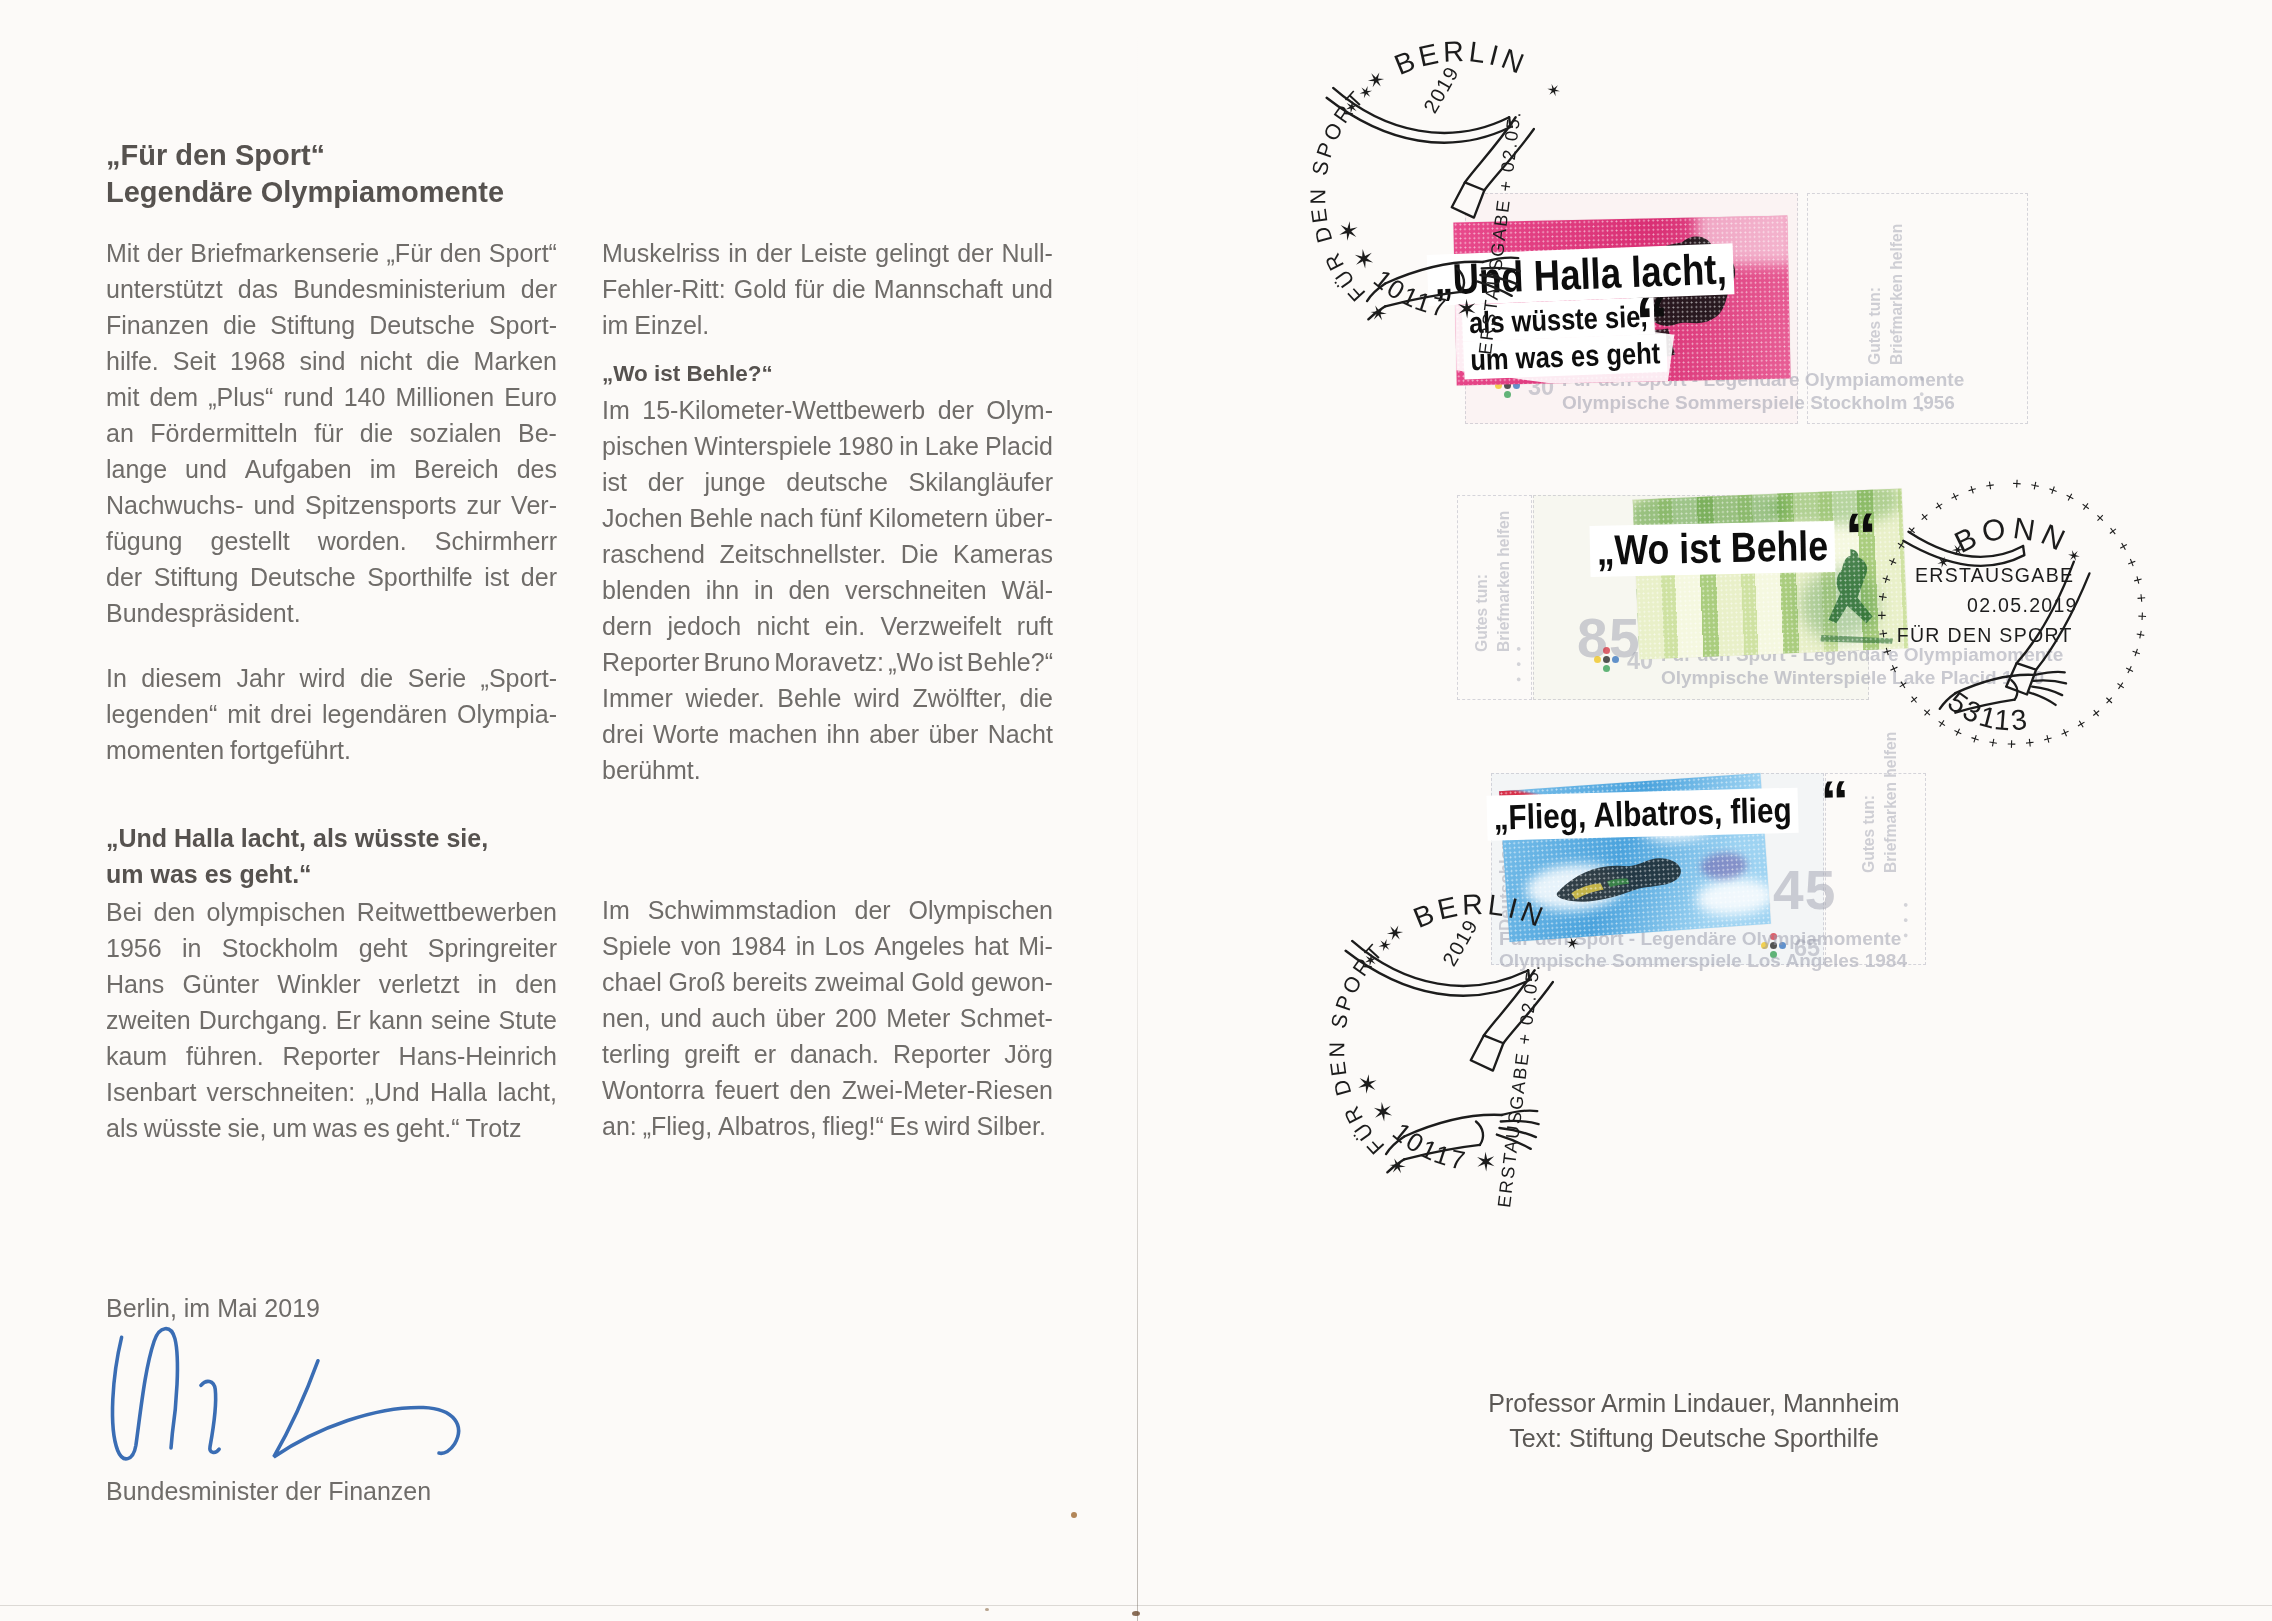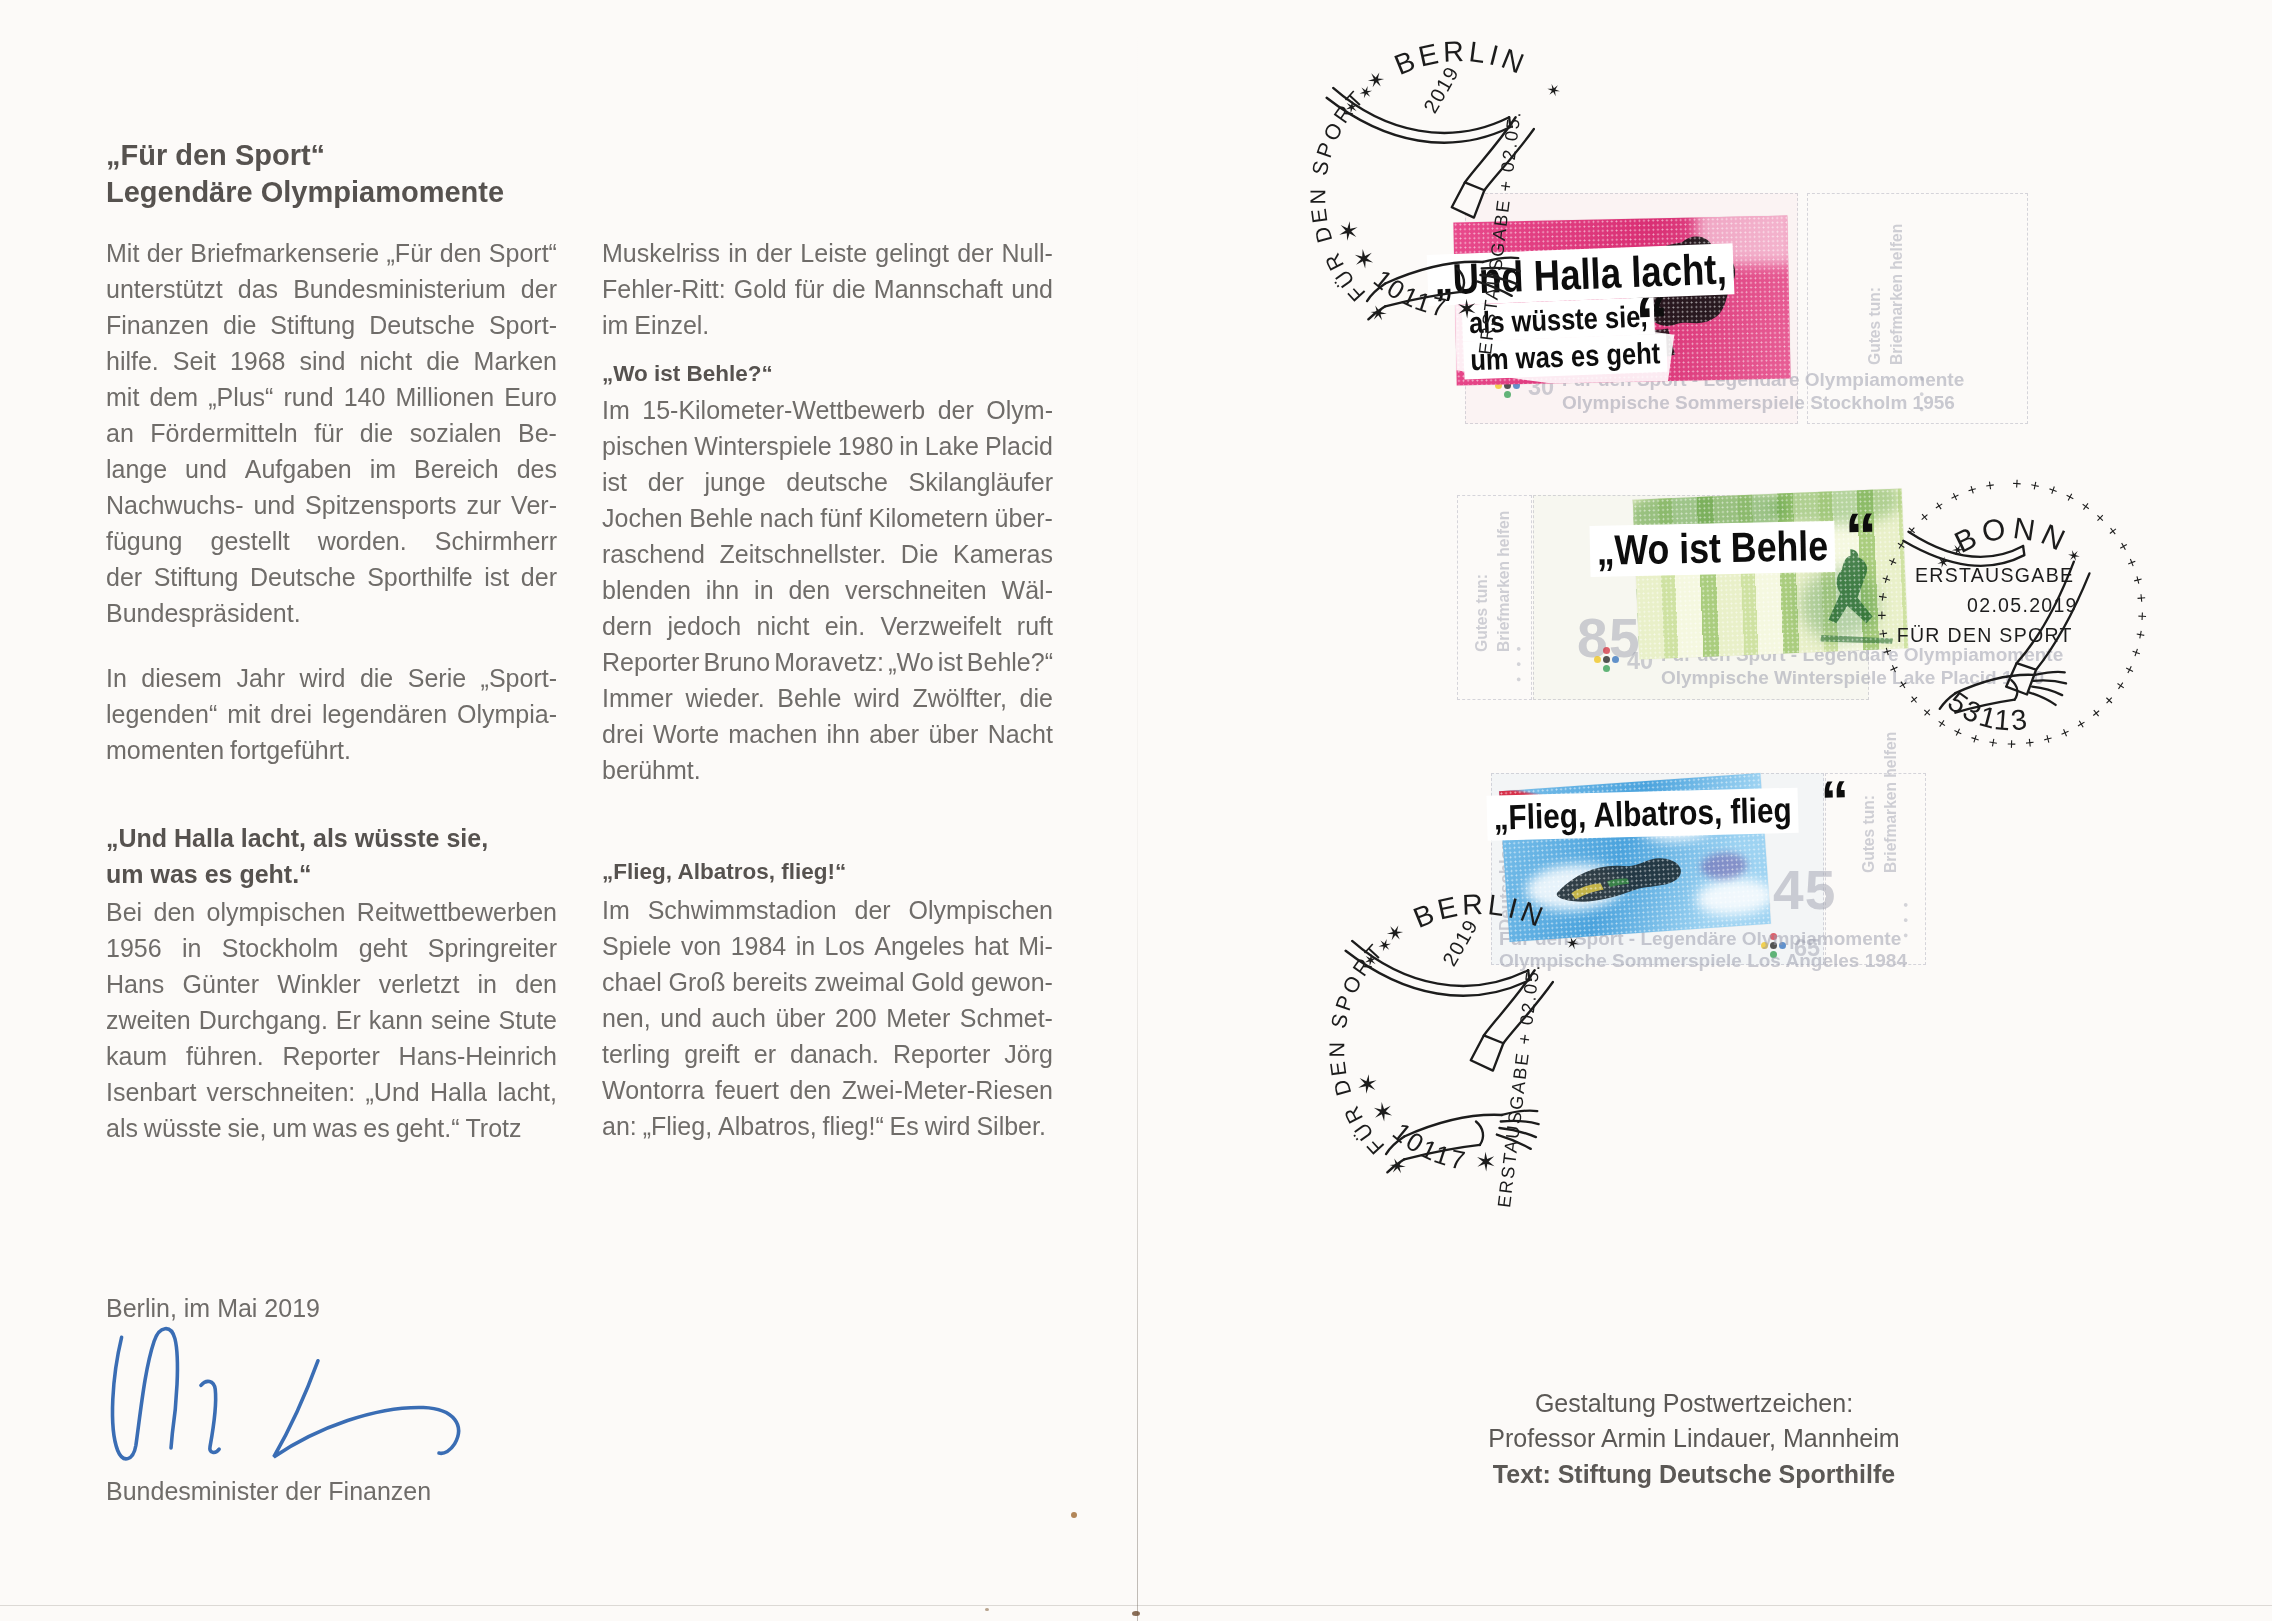--- a/index.html
+++ b/index.html
@@ -361,21 +361,20 @@
         <span>ihn</span>
         <span>aber</span>
         <span>über</span>
         <span>Nacht</span>
       </div>
       <div class="tline is-last">
         <span>berühmt.</span>
       </div>
     </div>
 
-  <div class="abs h-inline" style="left:602px;top:854px;width:451px">„Flieg, Albatros, flieg!“</div>
 
   <div class="abs para just" style="left:602px;top:892px;width:451px">
       <div class="tline">
         <span>Im</span>
         <span>Schwimmstadion</span>
         <span>der</span>
         <span>Olympischen</span>
       </div>
       <div class="tline">
         <span>Spiele</span>
@@ -630,21 +629,20 @@
       <path class="hand" d="M 248,333 C 268,331 284,333 298,337"></path>
       <path class="hand" d="M 246,342 C 264,344 280,349 292,355"></path>
       <path class="hand" d="M 242,351 C 258,356 272,363 282,370"></path>
       <path class="hand" d="M 214,332 C 224,341 226,352 219,362"></path>
       <path class="hand" d="M 128,382 C 162,372 192,366 219,362"></path>
       <path class="hand" d="M 128,352 C 118,359 110,367 104,376"></path>
     </g>
   </svg>
 
   <div class="abs credits" style="left:1479px;top:1386px;width:430px">
-      <div class="tline">Gestaltung Postwertzeichen:</div>
       <div class="tline">Professor Armin Lindauer, Mannheim</div>
       <div class="tline is-last">Text: Stiftung Deutsche Sporthilfe</div>
     </div>
 
   <div class="abs fold"></div>
   <div class="abs bottomedge"></div>
   <div class="abs speck" style="left:1071px;top:1512px;width:5.9px;height:5.9px;background:#a4713d;opacity:.85"></div>
   <div class="abs speck" style="left:1132px;top:1611px;width:7.8px;height:5.2px;background:#6b4a2e;opacity:.8"></div>
   <div class="abs speck" style="left:985px;top:1608px;width:3.9px;height:3.3px;background:#8a6b4a;opacity:.6"></div>
 

